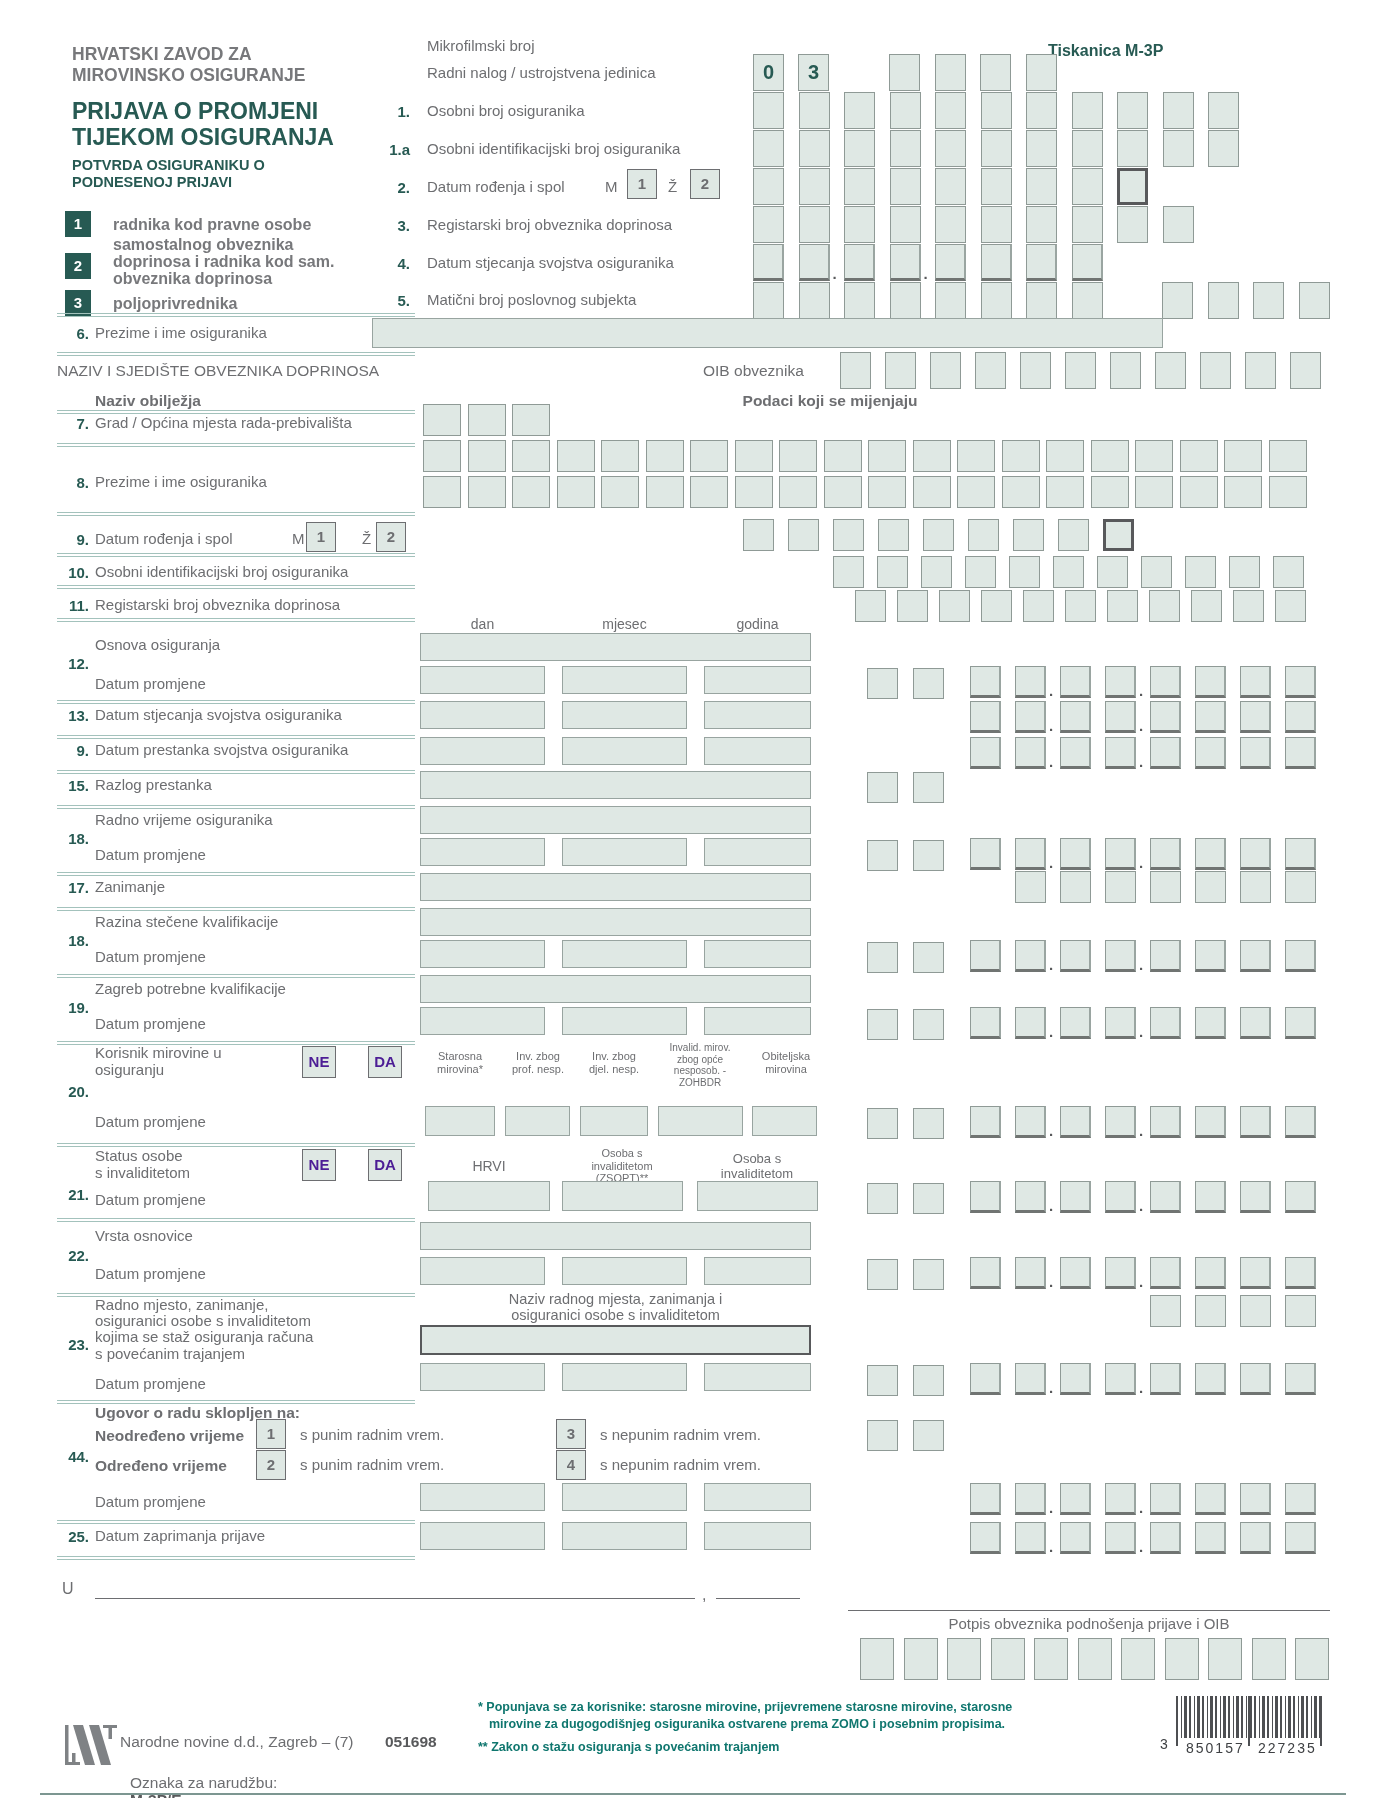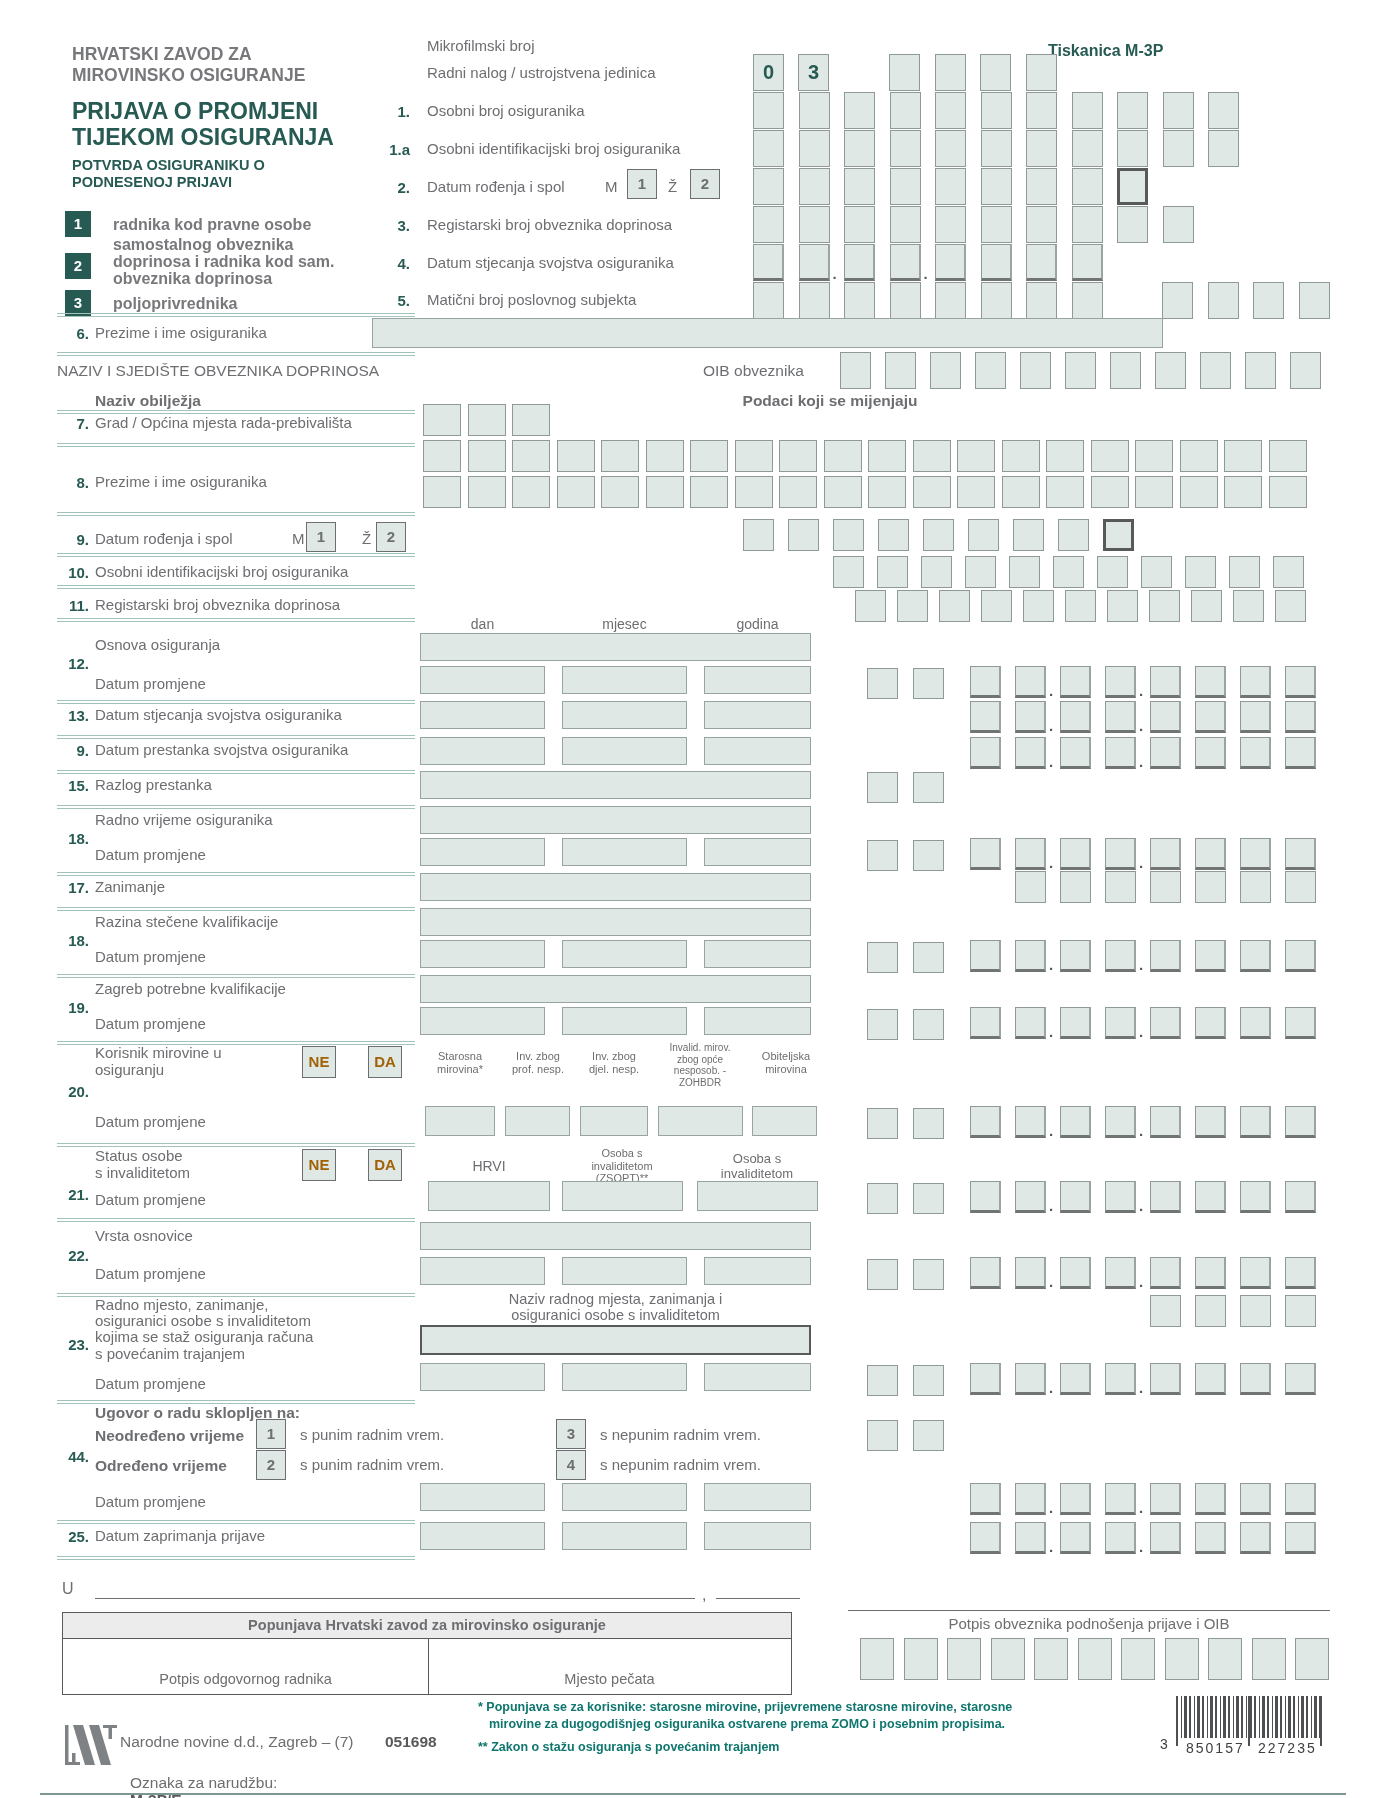--- a/index.html
+++ b/index.html
@@ -16,21 +16,21 @@
   .wfield.thick{border:2px solid #58595b;}
   .grid,.trio{position:absolute;}
   .box{position:absolute;background:#dfe8e4;border:1px solid #8f9a96;box-sizing:border-box;}
   .box.date{border-bottom:3px solid #707472;border-right:2px solid #9aa5a1;}
   .box.thickbox{border:3px solid #58595b;background:#dfe8e4;}
   .box.pre{color:#275a53;font-weight:bold;font-size:20px;text-align:center;line-height:34px;}
   .dot{position:absolute;color:#58595b;font-weight:bold;font-size:15px;}
   .codebox{position:absolute;width:30px;height:30px;background:#dfe8e4;border:1.5px solid #6d6e71;
            color:#6d6e71;font-weight:bold;font-size:15px;text-align:center;line-height:28px;box-sizing:border-box;}
   .neda{position:absolute;width:34px;height:32px;background:#dfe8e4;border:1.5px solid #6d6e71;
-        color:#a16207;font-weight:bold;font-size:15px;text-align:center;line-height:30px;box-sizing:border-box;}
+        color:#4c1d95;font-weight:bold;font-size:15px;text-align:center;line-height:30px;box-sizing:border-box;}
   .sep{position:absolute;left:57px;width:358px;height:4px;border-top:1px solid #a3c2bc;
        border-bottom:1px solid #a3c2bc;box-sizing:border-box;}
   .square{position:absolute;width:26px;height:26px;background:#275a53;color:#fff;font-weight:bold;
           font-size:15px;text-align:center;line-height:26px;}
   .ctr{text-align:center;}
   .fn{color:#0f766e;font-weight:bold;font-size:12.5px;}
 </style>
 </head>
 <body>
 
@@ -671,26 +671,20 @@
       <span class="box date" style="left: 270px; top: 0px; width: 31px; height: 32px;"></span>
       <span class="box date" style="left: 315px; top: 0px; width: 31px; height: 32px;"></span>
     </div>
   <div class="sep" style="top:1556px"></div>
 
   <span class="abs lbl" style="left:62px;top:1580px;font-size:16px">U</span>
   <div class="abs" style="left:95px;top:1598px;width:600px;border-bottom:1.5px solid #6d6e71"></div>
   <span class="abs lbl" style="left:702px;top:1586px;font-size:16px">,</span>
   <div class="abs" style="left:716px;top:1598px;width:84px;border-bottom:1.5px solid #6d6e71"></div>
 
-  <div class="abs" style="left:62px;top:1612px;width:730px;height:83px;border:1.5px solid #58595b;box-sizing:border-box">
-    <div style="position:absolute;left:0;top:0;width:100%;height:26px;background:#ececec;border-bottom:1.5px solid #58595b;box-sizing:border-box;text-align:center;font-weight:bold;color:#6d6e71;font-size:14.5px;line-height:25px">Popunjava Hrvatski zavod za mirovinsko osiguranje</div>
-    <div style="position:absolute;left:365px;top:26px;width:0;height:55px;border-left:1.5px solid #58595b"></div>
-    <div class="ctr" style="position:absolute;left:0;top:58px;width:365px;color:#6d6e71;font-size:14.5px">Potpis odgovornog radnika</div>
-    <div class="ctr" style="position:absolute;left:365px;top:58px;width:363px;color:#6d6e71;font-size:14.5px">Mjesto pečata</div>
-  </div>
 
   <div class="abs" style="left:848px;top:1610px;width:482px;border-top:1.5px solid #6d6e71"></div>
   <div class="abs lbl ctr" style="left:848px;top:1616px;width:482px;font-size:15px">Potpis obveznika podnošenja prijave i OIB</div>
   <div class="grid" style="left:860px;top:1638px">
       <span class="box" style="left: 0px; top: 0px; width: 34px; height: 42px;"></span>
       <span class="box" style="left: 43.5px; top: 0px; width: 34px; height: 42px;"></span>
       <span class="box" style="left: 87px; top: 0px; width: 34px; height: 42px;"></span>
       <span class="box" style="left: 130.5px; top: 0px; width: 34px; height: 42px;"></span>
       <span class="box" style="left: 174px; top: 0px; width: 34px; height: 42px;"></span>
       <span class="box" style="left: 217.5px; top: 0px; width: 34px; height: 42px;"></span>

